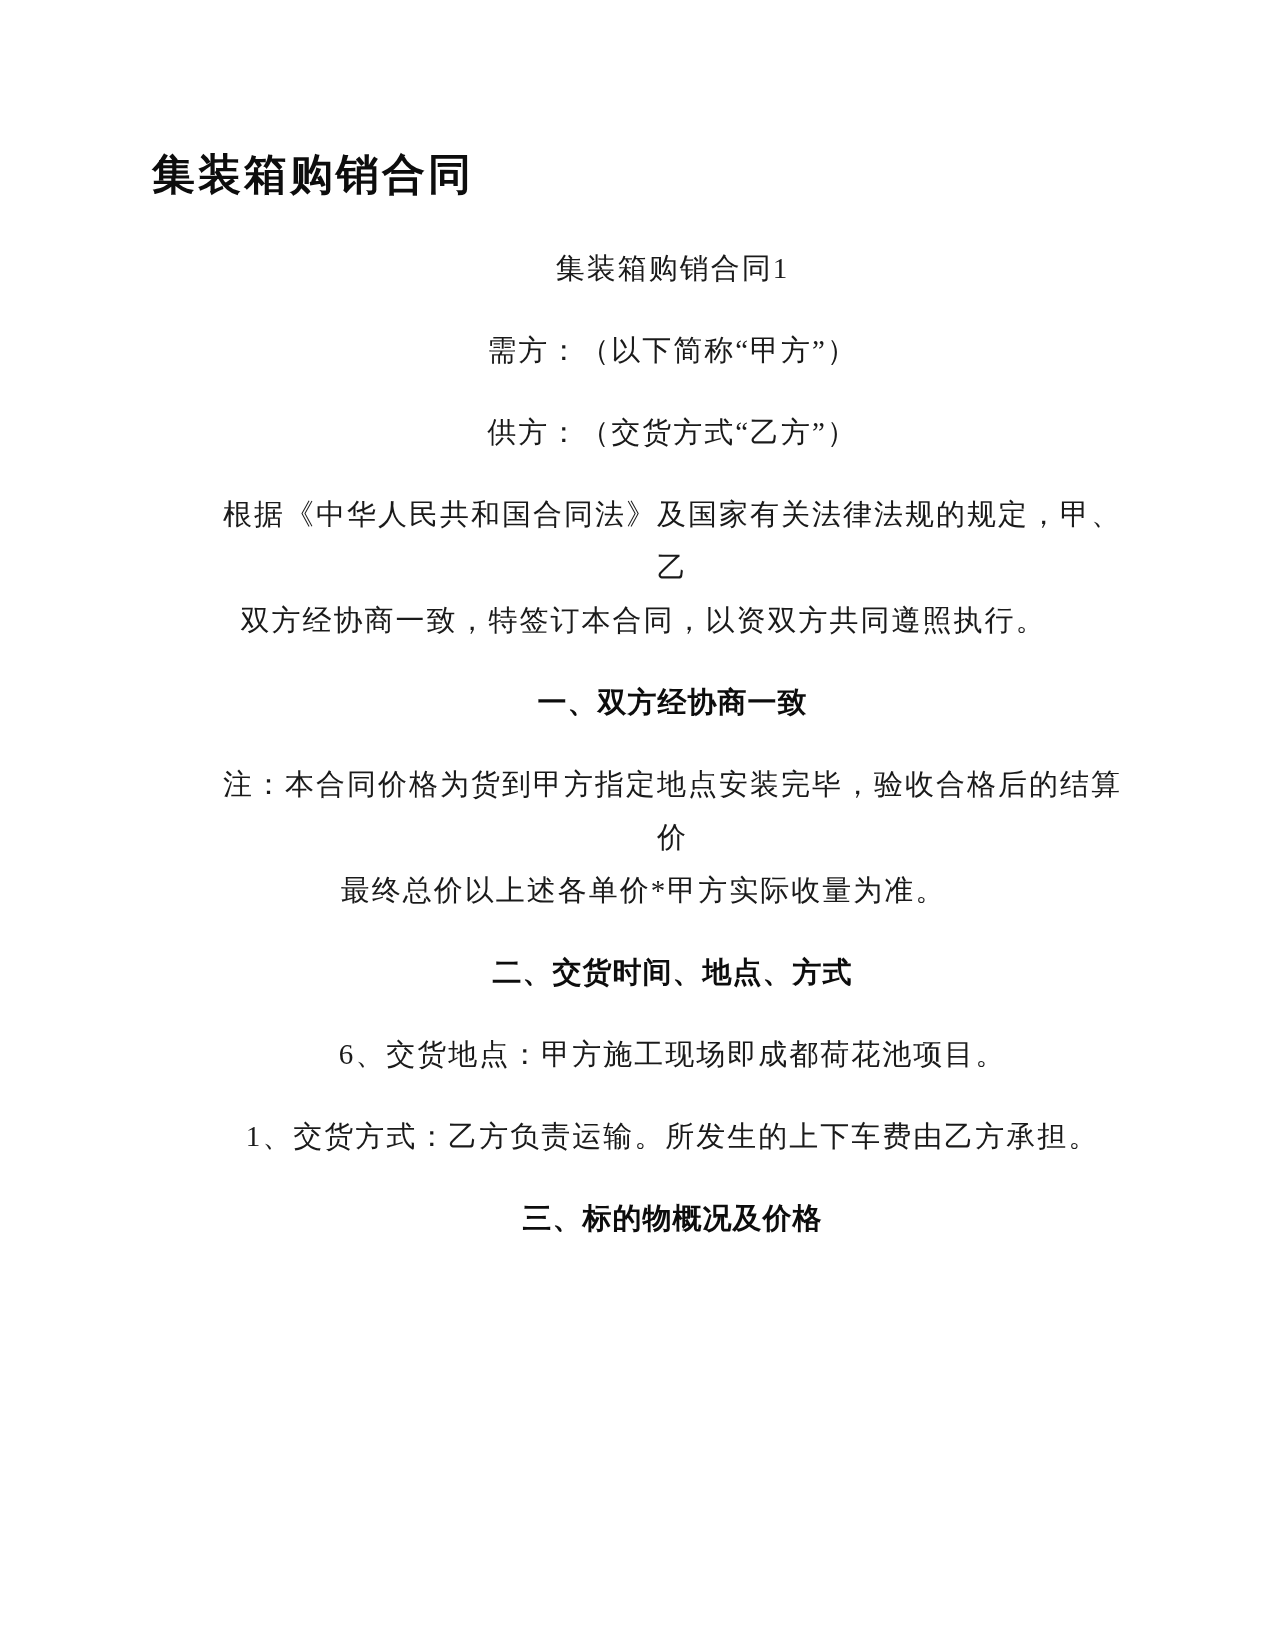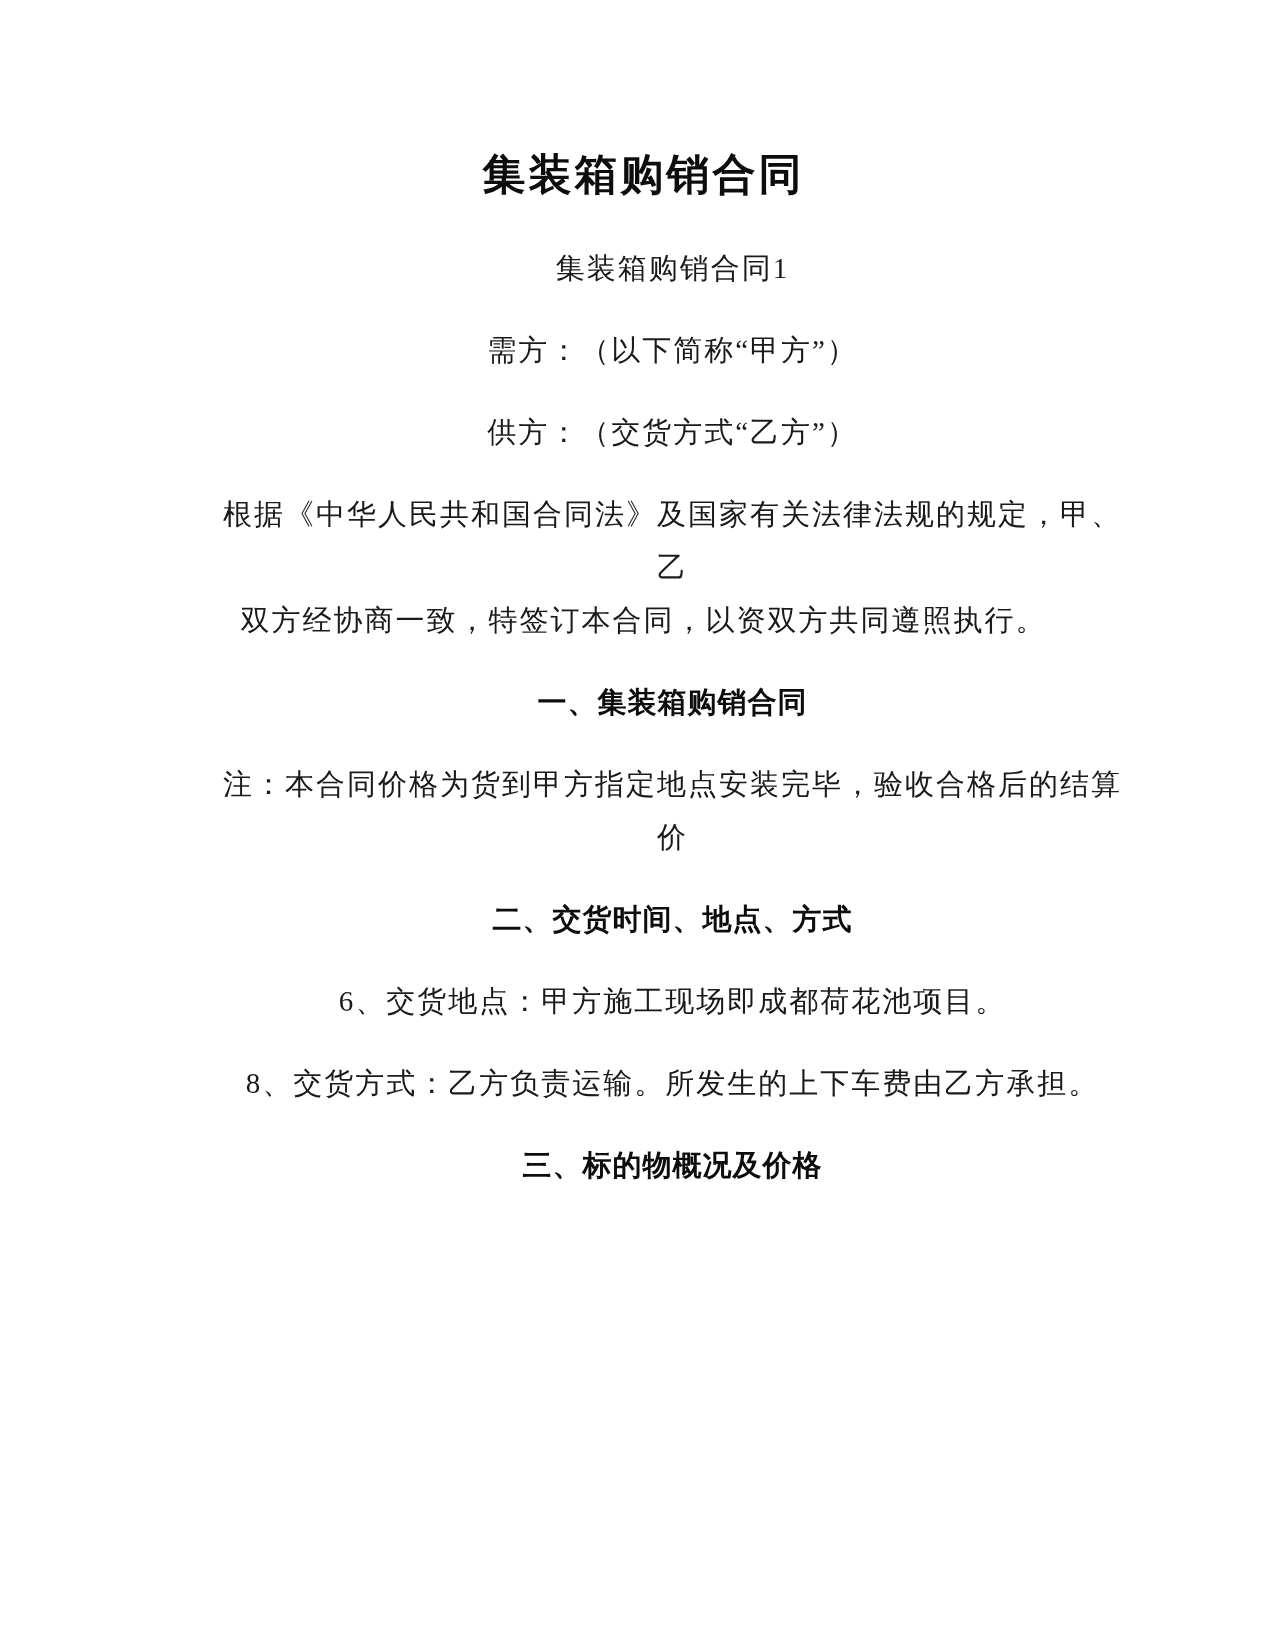--- a/index.html
+++ b/index.html
@@ -10,21 +10,21 @@
     margin: 0 auto;
     background: #ffffff;
     box-sizing: border-box;
     padding: 148px 140px 0 152px;
     color: #111111;
     font-family: "Liberation Serif", "DejaVu Serif", serif;
     overflow: hidden;
   }
   .doc-title {
     margin: 0 0 42px 0;
-    text-align: center;
+    text-align: left;
     font-family: "Liberation Sans", "DejaVu Sans", sans-serif;
     font-weight: bold;
     font-size: 43px;
     line-height: 52px;
     letter-spacing: 3px;
     color: #0d0d0d;
   }
   .block { margin: 0 0 29px 0; text-align: center; }
   .para .line {
     display: block;
@@ -63,37 +63,38 @@
   <div class="block para">
     <span class="line indent">供方：（交货方式“乙方”）</span>
   </div>
 
   <div class="block para">
     <span class="line indent">根据《中华人民共和国合同法》及国家有关法律法规的规定，甲、乙</span>
     <span class="line">双方经协商一致，特签订本合同，以资双方共同遵照执行。</span>
   </div>
 
   <div class="block heading">
-    <span class="line">一、集装箱购销合同</span>
+    <span class="line">一、双方经协商一致</span>
   </div>
 
   <div class="block para">
     <span class="line indent">注：本合同价格为货到甲方指定地点安装完毕，验收合格后的结算价</span>
+    <span class="line">最终总价以上述各单价*甲方实际收量为准。</span>
   </div>
 
   <div class="block heading">
     <span class="line">二、交货时间、地点、方式</span>
   </div>
 
 
   <div class="block para">
     <span class="line indent">6、交货地点：甲方施工现场即成都荷花池项目。</span>
   </div>
 
   <div class="block para">
-    <span class="line indent">8、交货方式：乙方负责运输。所发生的上下车费由乙方承担。</span>
+    <span class="line indent">1、交货方式：乙方负责运输。所发生的上下车费由乙方承担。</span>
   </div>
 
   <div class="block heading">
     <span class="line">三、标的物概况及价格</span>
   </div>
 
 </div>
 
 </body></html>

